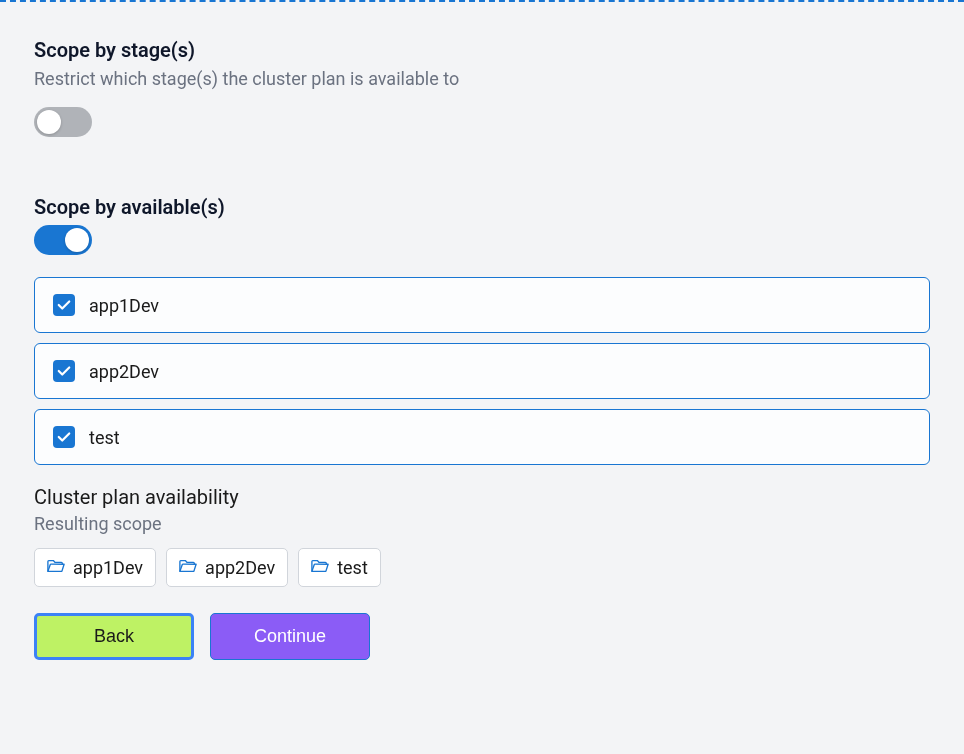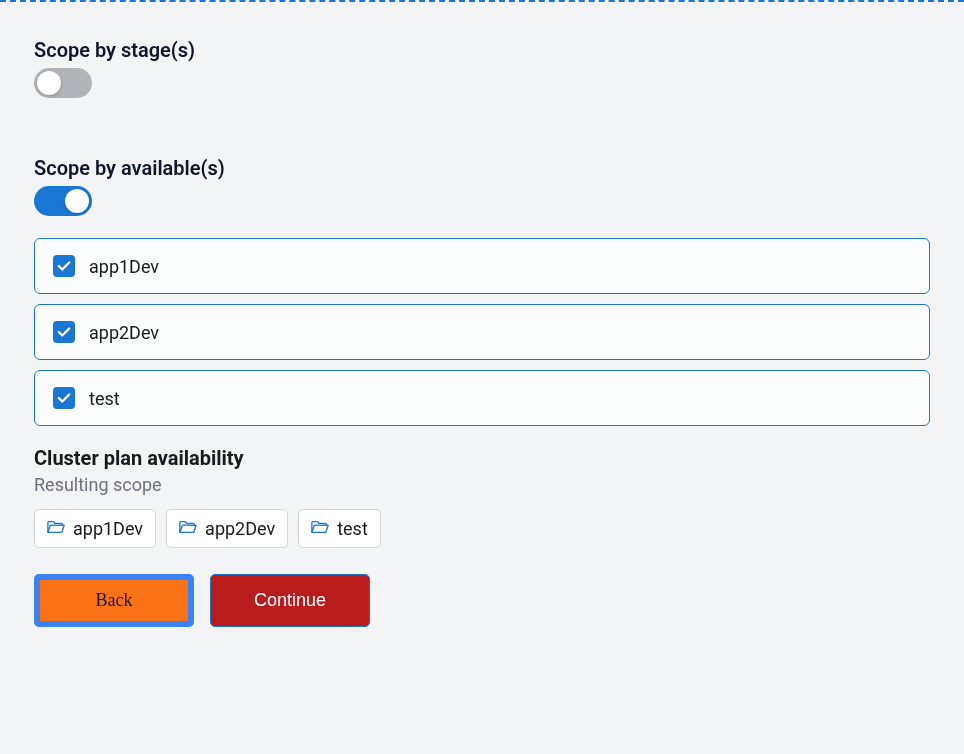--- a/index.html
+++ b/index.html
@@ -123,51 +123,51 @@
     }
     .btn {
       padding: 10px 20px;
       border-radius: 5px;
       font-size: 18px;
       cursor: pointer;
       min-width: 160px;
       text-align: center;
     }
     .btn-secondary {
-      background: #f97316;
-      border: 6px solid #3b82f6;
-      color: #1a1a1a;
-      font-family: Liberation Serif, serif;
+      background: #bef264;
+      border: 3px solid #3b82f6;
+      color: #1a1a1a;
     }
     .btn-primary {
-      background: #b91c1c;
+      background: #8b5cf6;
       border: 1px solid #1976d2;
       color: #fff;
     }
     .section-avail-title {
       font-size: 20px;
-      font-weight: 700;
+      font-weight: 400;
       color: #1a1a1a;
       margin-top: 20px;
       margin-bottom: 4px;
     }
     .section-avail-desc {
       font-size: 18px;
       color: #6b7280;
       margin-bottom: 14px;
     }
   </style>
 </head>
 <body>
 
 <div class="divider"></div>
 
 <div class="content">
 
   <div class="section-title">Scope by stage(s)</div>
+  <div class="section-desc">Restrict which stage(s) the cluster plan is available to</div>
   <div class="toggle toggle-off">
     <div class="toggle-knob"></div>
   </div>
 
   <div class="spacer-lg"></div>
 
   <div class="section-title">Scope by available(s)</div>
   <div class="toggle toggle-on">
     <div class="toggle-knob"></div>
   </div>

